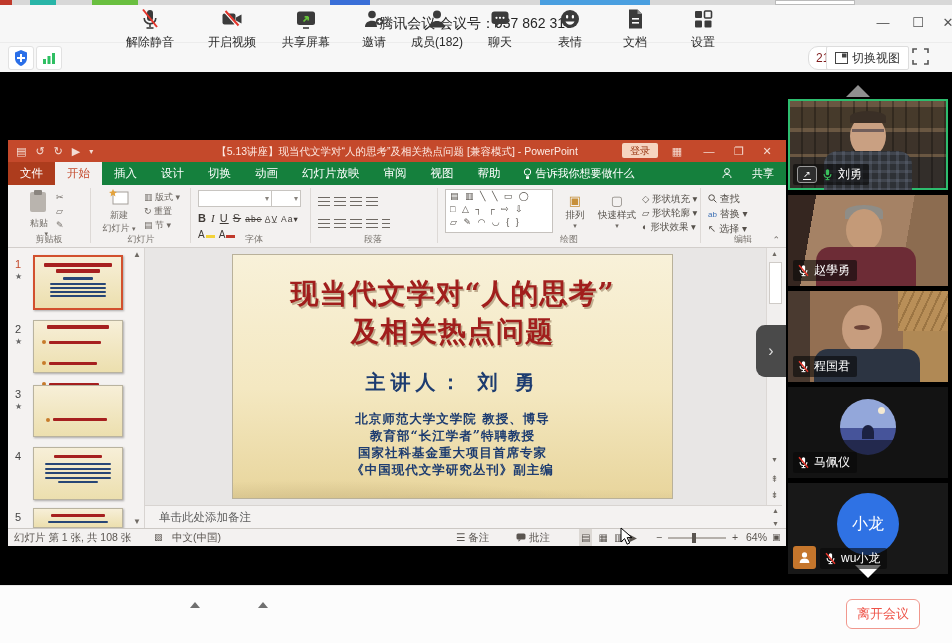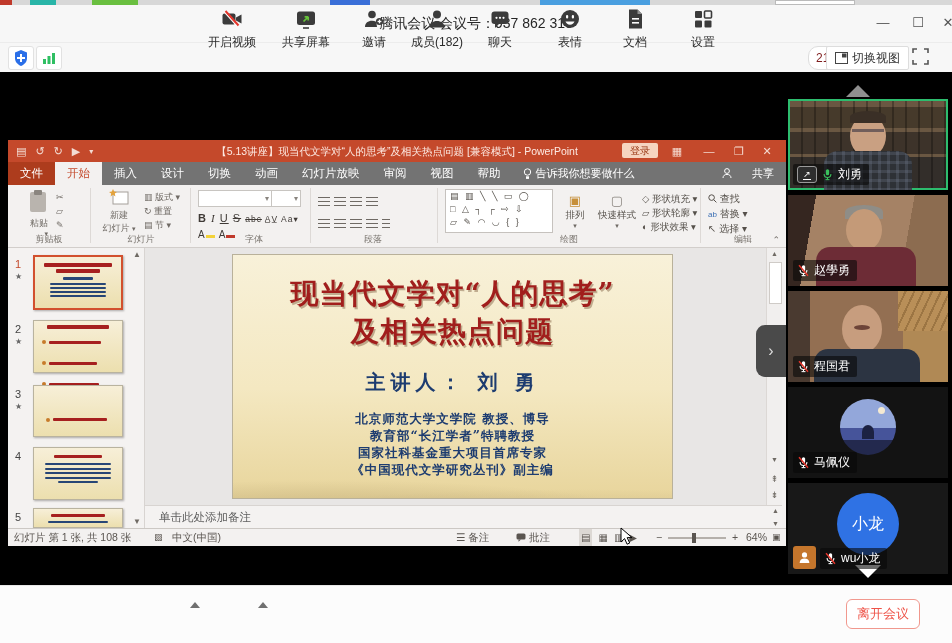--- a/index.html
+++ b/index.html
@@ -21,21 +21,21 @@
   
   #stage{left:0;top:72px;width:952px;height:513px;background:#000;}
   
   #ppt{left:8px;top:140px;width:778px;height:406px;background:#f3f1f0;}
   #ppt-tb{left:0;top:0;width:778px;height:22px;background:#c4492b;}
   #ppt-tb .qat{position:absolute;left:8px;top:0;height:22px;display:flex;align-items:center;gap:9px;color:#f3dcd3;font-size:11px;}
   #ppt-title{position:absolute;left:0;top:0;width:100%;text-align:center;line-height:22px;font-size:10.5px;color:#fde9e2;}
   #ppt-login{position:absolute;right:128px;top:3px;width:36px;height:15px;background:#f6d4c0;color:#96330f;
              font-size:10px;text-align:center;line-height:15px;border-radius:2px;cursor:pointer;}
   .ppt-wbtn{position:absolute;top:0;height:22px;width:26px;color:#f4d9cf;font-size:11px;text-align:center;line-height:22px;cursor:pointer;}
-  #ppt-tabs{left:0;top:22px;width:778px;height:23px;background:#737373;display:flex;align-items:stretch;font-size:11.5px;color:#fff;}
+  #ppt-tabs{left:0;top:22px;width:778px;height:23px;background:#15803d;display:flex;align-items:stretch;font-size:11.5px;color:#fff;}
   #ppt-tabs .tab{padding:0 12px;line-height:23px;cursor:pointer;white-space:nowrap;}
   #ppt-tabs .tab.file{background:#ad3c1d;}
   #ppt-tabs .tab.active{background:#f3f1f0;color:#c4492b;}
   #ppt-tabs .tellme{display:flex;align-items:center;gap:4px;padding:0 10px;line-height:23px;font-size:11px;cursor:pointer;}
   #ppt-tabs .shr{margin-left:auto;display:flex;align-items:center;gap:20px;padding-right:12px;font-size:11px;cursor:pointer;}
   #ribbon{left:0;top:45px;width:778px;height:63px;background:#f3f1f0;border-bottom:1px solid #d2cecb;box-sizing:border-box;}
   .rgl{position:absolute;bottom:1px;font-size:9px;color:#7a756f;text-align:center;}
   .rdiv{position:absolute;top:3px;width:1px;height:55px;background:#ddd9d6;}
   .rmini{font-size:9px;color:#6f6a64;line-height:13px;}
   .rlbl{font-size:9.5px;color:#55504a;}
@@ -490,20 +490,30 @@
       <span class="pname">wu小龙</span>
     </div>
   </div>
   <div class="abs" style="left:855px;top:565px">
       <div class="tri-down"></div>
     </div>
 
 
   <div class="abs" id="toolbar"></div>
 
+  <div class="tb-item" style="left:112px">
+    <svg width="24" height="24" viewBox="0 0 24 24">
+      <rect x="9" y="3" width="6" height="11" rx="3" fill="#3b3b3b"></rect>
+      <path d="M6.2 11a5.8 5.8 0 0 0 11.6 0" fill="none" stroke="#3b3b3b" stroke-width="1.6"></path>
+      <line x1="12" y1="17" x2="12" y2="20" stroke="#3b3b3b" stroke-width="1.6"></line>
+      <line x1="8.5" y1="21" x2="15.5" y2="21" stroke="#3b3b3b" stroke-width="1.6"></line>
+      <line x1="5" y1="2.5" x2="19" y2="20" stroke="#e5352b" stroke-width="2"></line>
+    </svg>
+    <span class="tb-lb">解除静音</span>
+  </div>
   <div class="caret-up" style="left:190px;top:602px"></div>
 
   <div class="tb-item" style="left:194px">
     <svg width="24" height="24" viewBox="0 0 24 24">
       <rect x="2.5" y="6.5" width="13" height="11" rx="2" fill="#3b3b3b"></rect>
       <path d="M16 10.5 21.5 7.5v9L16 13.5Z" fill="#3b3b3b"></path>
       <line x1="4" y1="4.5" x2="17" y2="19" stroke="#fcfcfc" stroke-width="1.4"></line>
       <line x1="5.5" y1="4" x2="18.5" y2="18.5" stroke="#e5352b" stroke-width="2"></line>
     </svg>
     <span class="tb-lb">开启视频</span>

